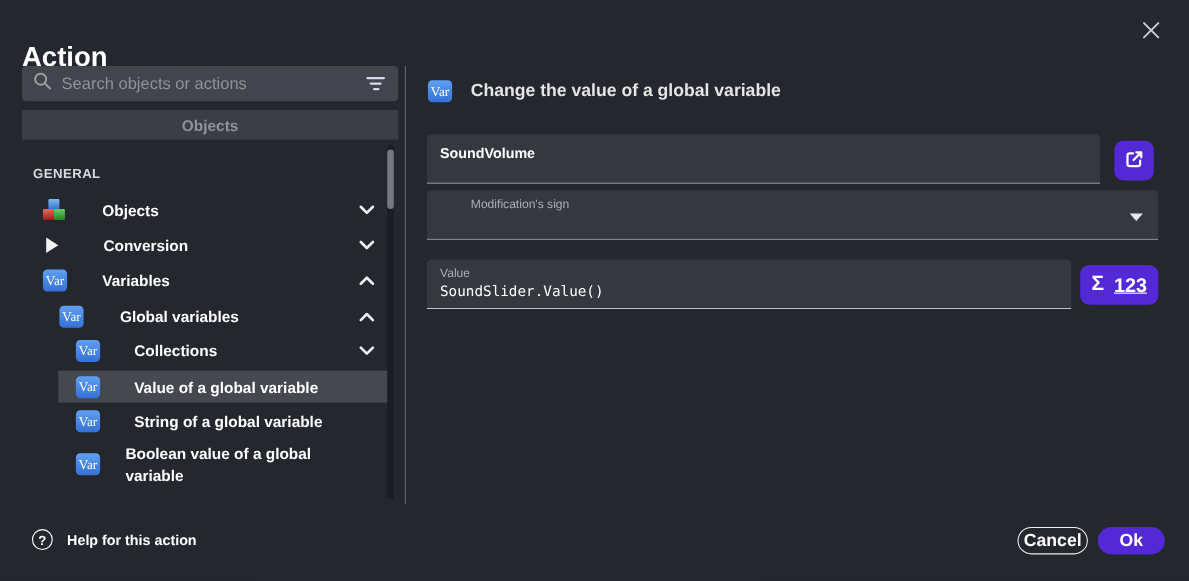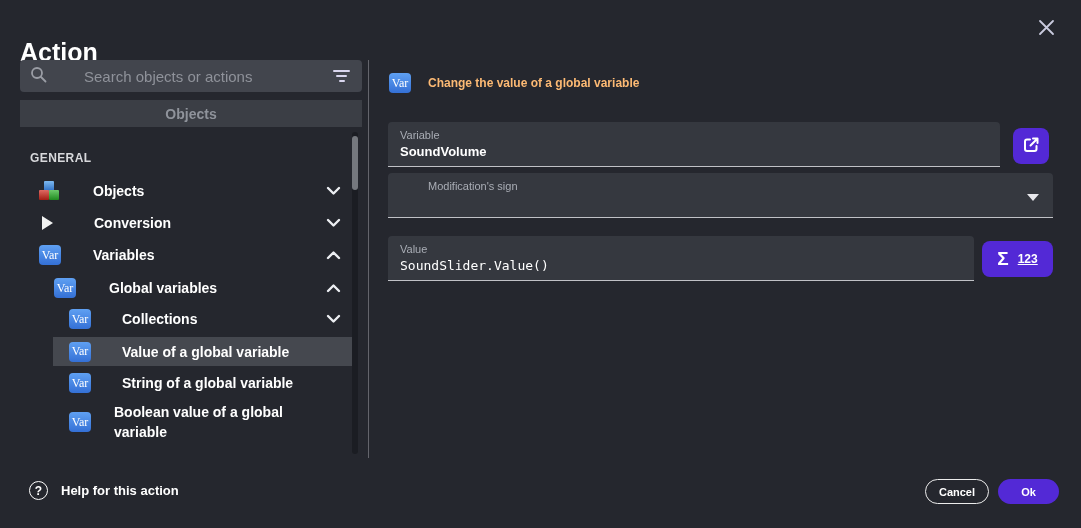--- a/index.html
+++ b/index.html
@@ -5,21 +5,21 @@
   * { margin:0; padding:0; box-sizing:border-box; }
   html,body { background:#25272e; }
   body { font-family:"Liberation Sans", sans-serif; }
   .app { position:relative; width:1081px; height:528px; background:#25272e; overflow:hidden; color:#fff; }
 
   
   .dlg-title { position:absolute; left:20px; top:11px; font-size:25px; font-weight:700; color:#fff;margin-top:27px; }
   .close-btn { position:absolute; left:1032px; top:13px; width:28px; height:28px; display:flex; align-items:center; justify-content:center; cursor:pointer; background:none; border:none; }
 
   
-  .search-bar { position:absolute; left:20px; top:60px; width:342px; height:32px; background:#42454d; border-radius:4px; display:flex; align-items:center; padding:0 10px;gap:28px; }
+  .search-bar { position:absolute; left:20px; top:60px; width:342px; height:32px; background:#42454d; border-radius:4px; display:flex; align-items:center; padding:0 10px; }
   .search-input { flex:1; background:transparent; border:none; outline:none; font-family:"Liberation Sans",sans-serif; font-size:15px; color:#e8e8e8; margin-left:9px; }
   .search-input::placeholder { color:#8f929a; }
   .filter-icon { display:flex; flex-direction:column; align-items:center; gap:3px; padding:4px 2px; cursor:pointer; }
   .filter-icon i { display:block; height:2px; background:#d9d6ee; border-radius:1px; }
   .filter-icon i:nth-child(1){ width:17px; } .filter-icon i:nth-child(2){ width:11px; } .filter-icon i:nth-child(3){ width:6px; }
 
   
   .tabs { position:absolute; left:20px; top:100px; width:342px; height:27px; display:flex; }
   .tab { flex:1; display:flex; align-items:center; justify-content:center; font-size:14px; font-weight:700; cursor:pointer; position:relative; }
   .tab.inactive { background:#3b3e45; color:#8f939b; }
@@ -49,39 +49,39 @@
   .play-tri { width:0; height:0; border-left:11px solid #f2f2f2; border-top:7px solid transparent; border-bottom:7px solid transparent; flex:none; }
 
   
   .scroll-track { position:absolute; left:352px; top:132px; width:6px; height:322px; background:#1b1d23; border-radius:3px; }
   .scroll-thumb { position:absolute; left:352px; top:136px; width:6px; height:54px; background:#75787e; border-radius:3px; cursor:pointer; }
   .v-divider { position:absolute; left:368px; top:60px; width:1px; height:398px; background:#85878e; opacity:.65; }
 
   
   .detail-header { position:absolute; left:389px; top:72px; height:22px; display:flex; align-items:center; }
   .detail-header .var-badge { width:22px; height:20px; }
-  .detail-title { margin-left:17px; font-size:12px; font-weight:700; color:#fdba74; }
+  .detail-title { margin-left:17px; font-size:16px; font-weight:700; color:#e5e5e5; }
 
   .field { position:absolute; background:#35383f; border-radius:4px 4px 0 0; border-bottom:1px solid #c0c1c6; padding:7px 12px 5px; display:flex; flex-direction:column; }
   .field .flabel { font-size:11px; color:#a9adb5; }
   .field .fvalue, .field input { background:transparent; border:none; outline:none; color:#fff; font-weight:700; font-size:13px; font-family:"Liberation Sans",sans-serif; margin-top:3px; }
   .field input.mono { font-family:"DejaVu Sans Mono",monospace; font-weight:400; }
   .caret-down { position:absolute; right:14px; top:21px; width:0; height:0; border-left:6px solid transparent; border-right:6px solid transparent; border-top:7px solid #e8e8ec; }
 
   .side-btn { position:absolute; background:#5329d6; border:none; border-radius:8px; display:flex; align-items:center; justify-content:center; cursor:pointer; color:#fff; }
   .btn-ext { left:1013px; top:128px; width:36px; height:36px; }
   .btn-sigma { left:982px; top:241px; width:71px; height:36px; gap:9px; }
   .sigma-glyph { font-size:19px; font-weight:700; }
-  .sigma-digits { font-size:12px; font-weight:700;text-decoration:underline; }
+  .sigma-digits { font-size:18px; font-weight:700;text-decoration:underline; }
 
   
   .help-row { position:absolute; left:29px; top:481px; display:flex; align-items:center; cursor:pointer; }
   .help-circle { width:19px; height:19px; border:1.6px solid #fff; border-radius:50%; display:flex; align-items:center; justify-content:center; font-size:12px; font-weight:700; color:#fff; flex:none; }
   .help-text { margin-left:13px; font-size:13px; font-weight:700; color:#fff; }
-  .btn { position:absolute; height:25px; border-radius:13px; font-family:"Liberation Sans",sans-serif; font-size:11px; font-weight:700; display:flex; align-items:center; justify-content:center; cursor:pointer; }
+  .btn { position:absolute; height:25px; border-radius:13px; font-family:"Liberation Sans",sans-serif; font-size:16px; font-weight:700; display:flex; align-items:center; justify-content:center; cursor:pointer; }
   .btn-cancel { left:925px; top:479px; width:64px; background:transparent; border:1px solid #ececec; color:#fff; }
   .btn-ok { left:998px; top:479px; width:61px; background:#5329d6; border:none; color:#fff; }
 </style>
 </head>
 <body>
 
 <div class="app">
 
   <div class="dlg-title">Action</div>
   <button class="close-btn">
@@ -185,21 +185,20 @@
   <div class="scroll-track"></div>
   <div class="scroll-thumb"></div>
   <div class="v-divider"></div>
 
   <div class="detail-header">
     <span class="var-badge">Var</span>
     <span class="detail-title">Change the value of a global variable</span>
   </div>
 
   <div class="field" style="left:388px; top:122px; width:612px; height:45px;">
-    <span class="flabel">Variable</span>
     <input type="text" value="SoundVolume" style="">
   </div>
   <button class="side-btn btn-ext">
     <span>
       <svg width="20" height="20" viewBox="0 0 20 20" fill="none">
         <path d="M9 4.5 H6 A2 2 0 0 0 4 6.5 V14 A2 2 0 0 0 6 16 H13.5 A2 2 0 0 0 15.5 14 V11" stroke="#fff" stroke-width="2" stroke-linecap="round"></path>
         <path d="M12 3.5 H16.5 V8 M16.5 3.5 L9.5 10.5" stroke="#fff" stroke-width="2" stroke-linecap="round" stroke-linejoin="round"></path>
       </svg>
     </span>
   </button>

